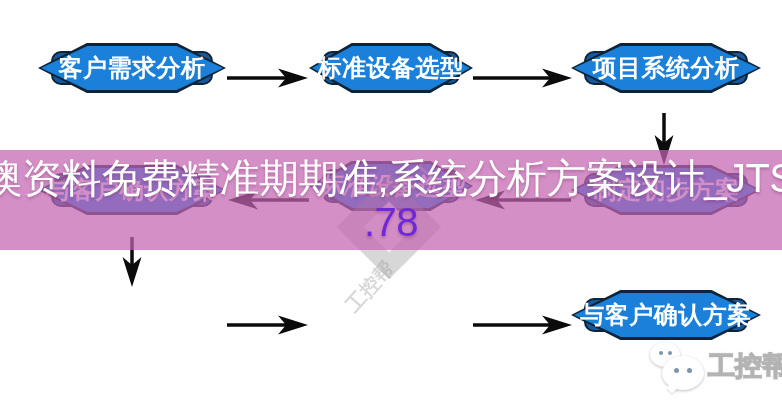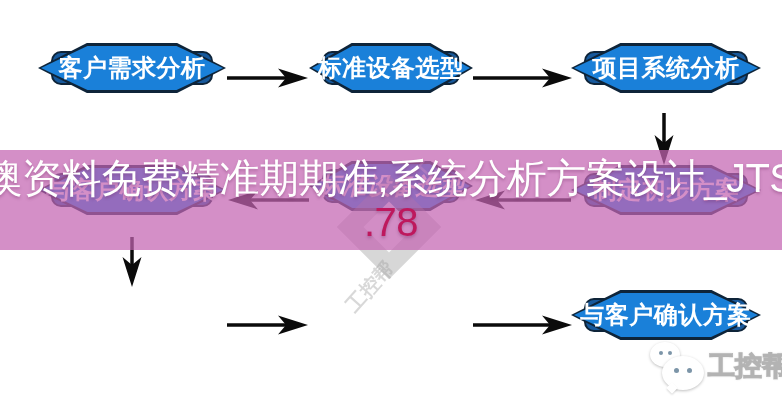--- a/index.html
+++ b/index.html
@@ -174,21 +174,21 @@
     <div class="block-label">与客户确认方案</div>
   </div>
 
   <div class="wm-diamond-outer"></div>
   <div class="wm-diamond-inner"></div>
   <div class="wm-rot wm-rot-1">工控帮</div>
   <div class="wm-rot wm-rot-2">工控帮</div>
 
   <div class="banner" style="background: rgba(196, 100, 178, 0.72);">
     <div class="banner-line" style="color: rgb(255, 255, 255);">新澳资料免费精准期期准,系统分析方案设计_JTS19</div>
-    <div class="banner-line" style="color: #be185d;">.78</div>
+    <div class="banner-line" style="color: #6d28d9;">.78</div>
   </div>
 
   <div class="corner-wm">
     <div>
       <div class="bubble bubble-small">
         <span class="eye l"></span>
           <span class="eye r"></span>
       </div>
       <div class="bubble bubble-big">
         <span class="eye l"></span>

